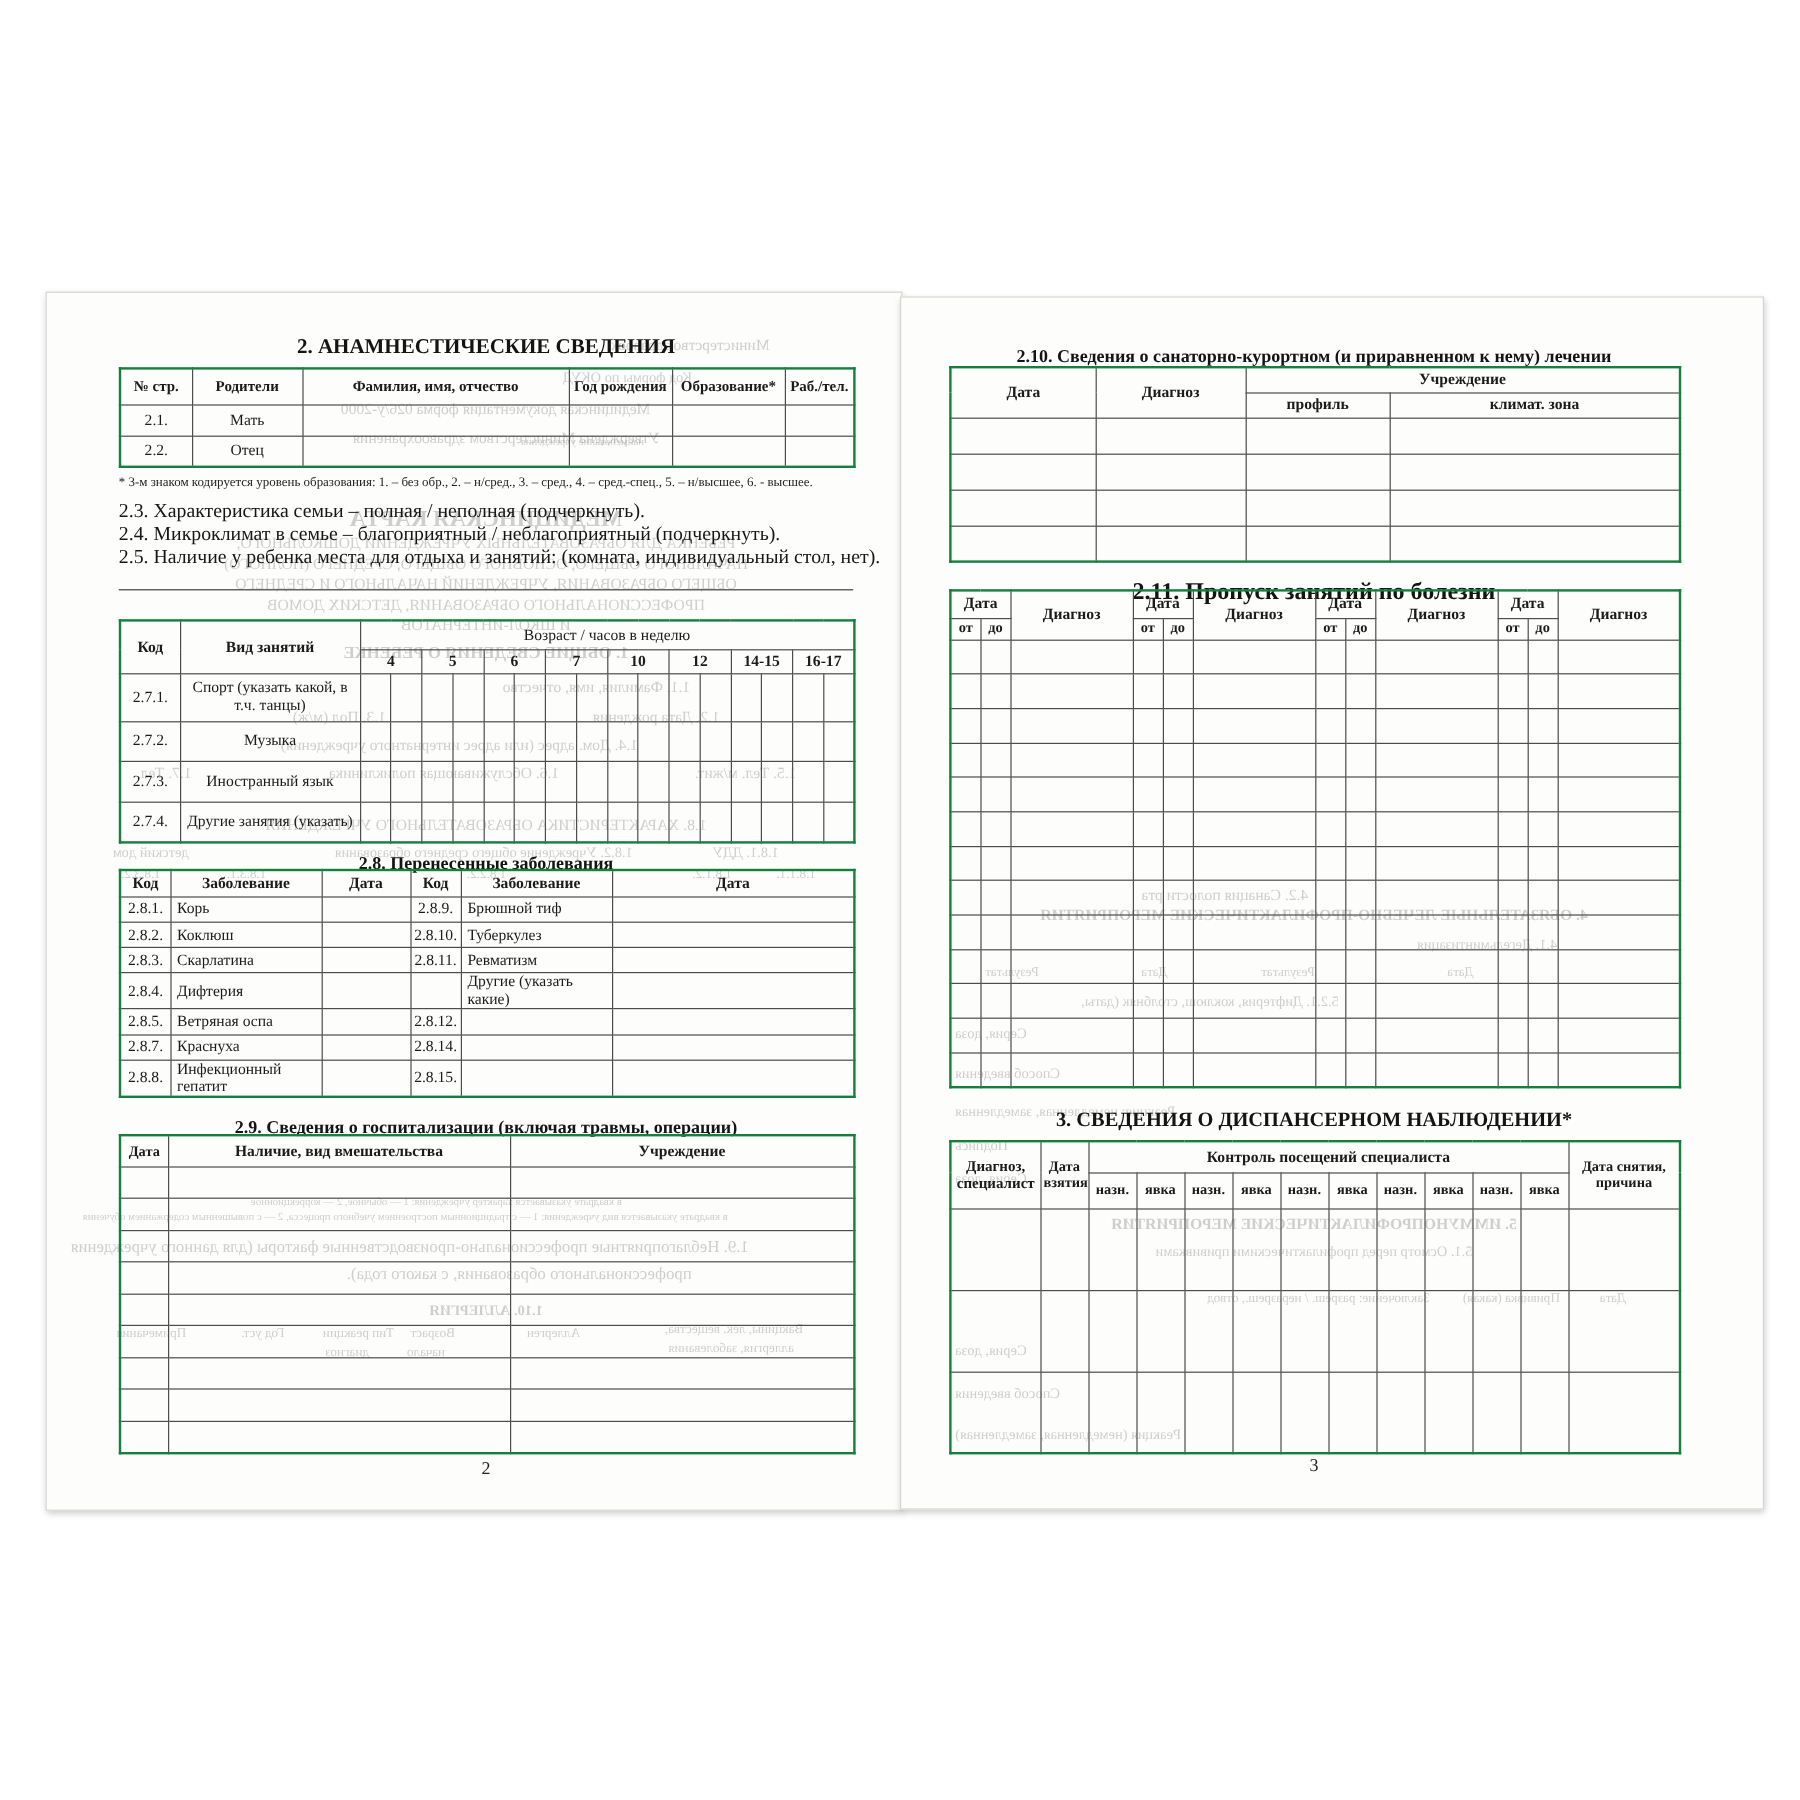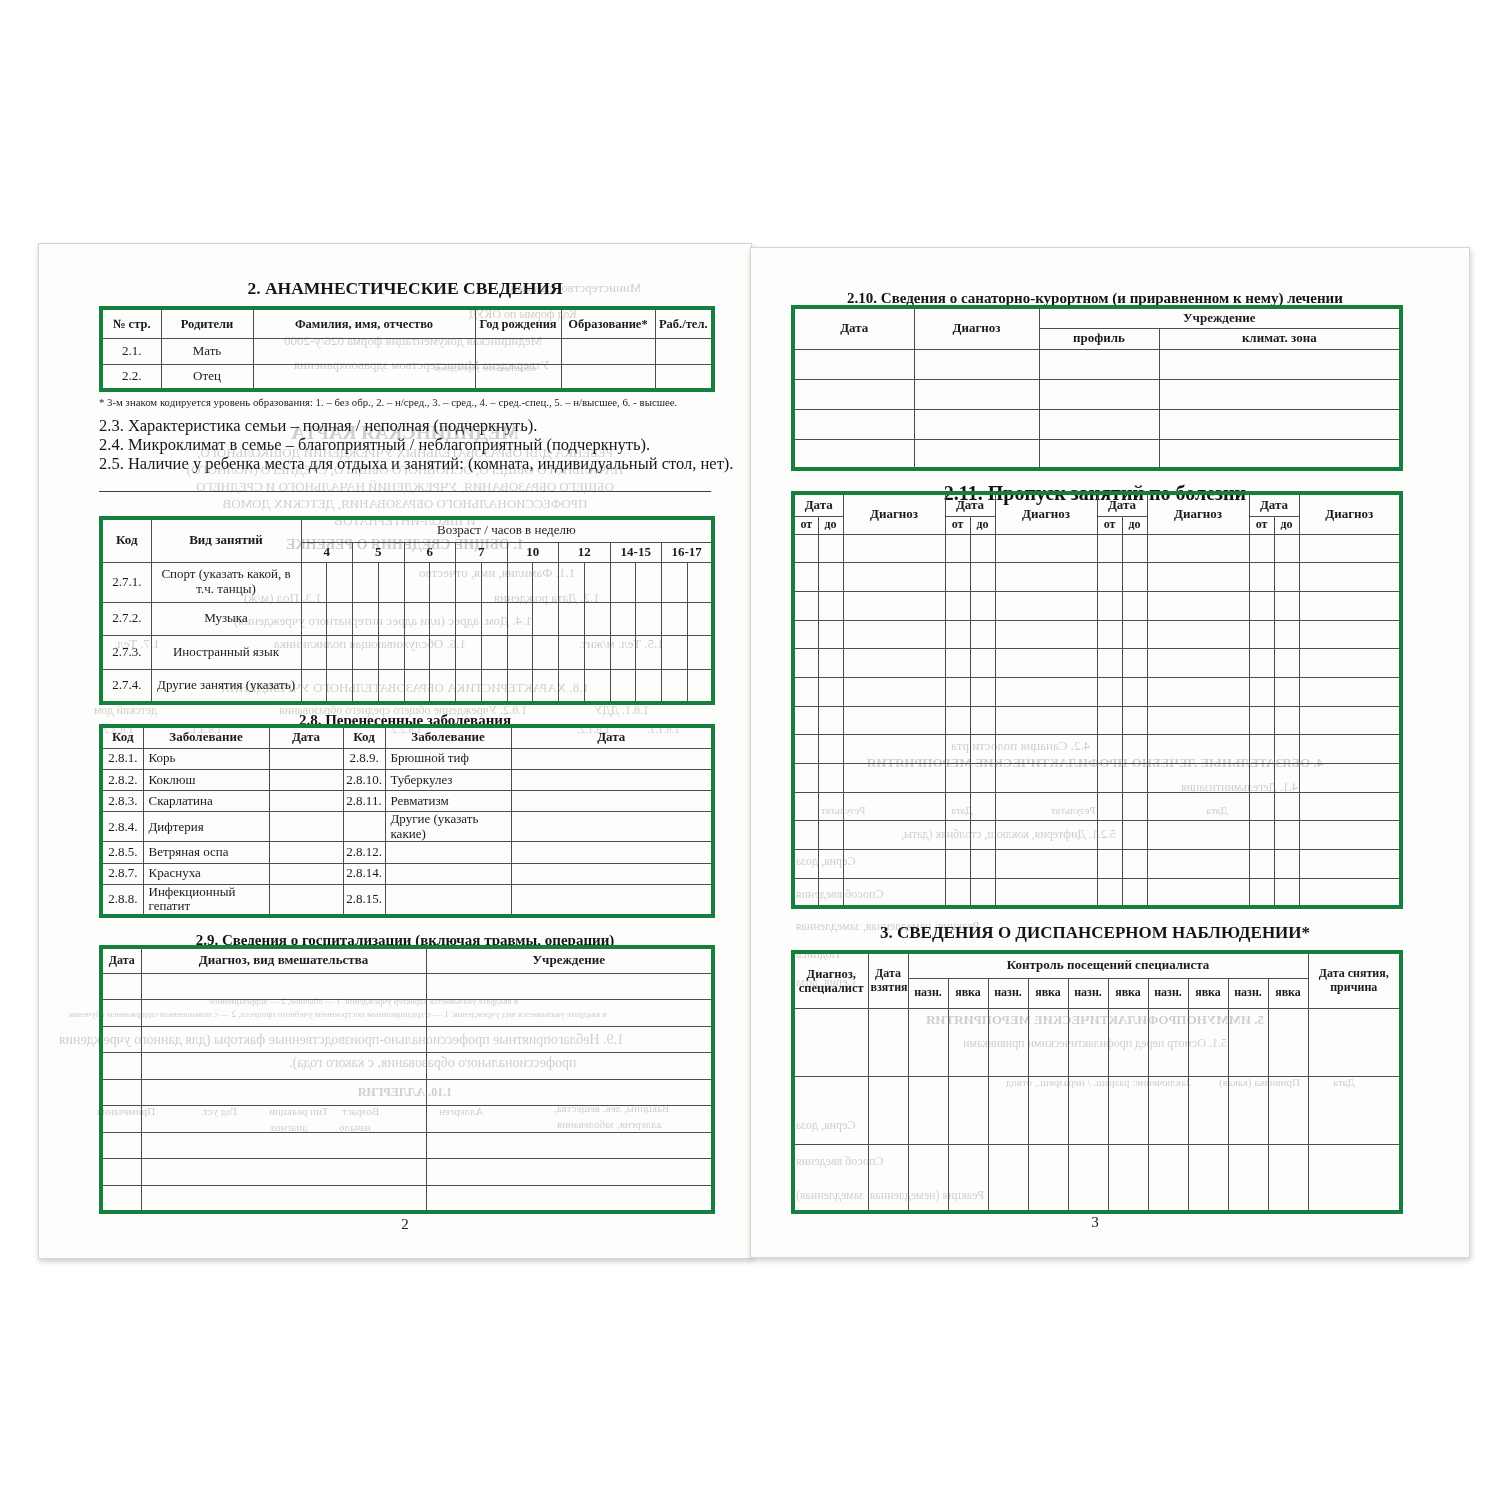--- a/index.html
+++ b/index.html
@@ -2,21 +2,21 @@
 <html><head>
 <meta charset="utf-8">
 <style>
   html,body{margin:0;padding:0;background:#ffffff;}
   .scene{position:relative;width:1500px;height:1500px;background:#ffffff;overflow:hidden;
          font-family:"Liberation Serif","DejaVu Serif",serif;}
   .page{position:absolute;background:#fdfdfb;border:1px solid #d6d6d1;
         box-shadow:0 3px 6px rgba(0,0,0,.13),2px 2px 5px rgba(0,0,0,.08);}
   #pgL{left:38px;top:243px;width:712px;height:1014px;}
   #pgR{left:750px;top:247px;width:718px;height:1009px;}
-  table{position:absolute;border-collapse:collapse;table-layout:fixed;border:4px solid #15803d;background:transparent;}
+  table{position:absolute;border-collapse:collapse;table-layout:fixed;border:2px solid #15803d;background:transparent;}
   th,td{border:1px solid #4d4d4d;padding:0 2px;font-size:13px;line-height:1.12;color:#1b1b1b;
         text-align:center;vertical-align:middle;overflow:hidden;font-family:inherit;}
   th{font-weight:700;}
   td.l{text-align:left;padding-left:5px;}
   .st{position:absolute;text-align:center;font-weight:700;color:#141414;white-space:nowrap;}
   .txt{position:absolute;font-size:16.5px;color:#161616;white-space:nowrap;}
   .fn{position:absolute;font-size:10.8px;color:#222;white-space:nowrap;}
   .rule{position:absolute;border-bottom:1.2px solid #3e3e3e;}
   .uline{flex:1;border-bottom:1.2px solid #3e3e3e;margin-bottom:2px;}
   .g{position:absolute;transform:scaleX(-1);color:#8f8f8f;opacity:.42;white-space:nowrap;font-family:inherit;}
@@ -304,21 +304,21 @@
     <div class="st" style="left:60px;top:688px;width:612px;font-size:15px">2.9. Сведения о госпитализации (включая травмы, операции)</div>
     <table style="left:60px;top:701px;width:612px">
       <colgroup>
           <col style="width:40px">
           <col style="width:285px">
           <col style="width:287px">
         </colgroup>
       <tbody>
           <tr style="height:26px">
         <th style="font-size:12px">Дата</th>
-        <th>Диагноз, вид вмешательства</th>
+        <th>Наличие, вид вмешательства</th>
         <th>Учреждение</th>
       </tr>
       <tr style="height:26.5px">
         <td></td>
             <td></td>
             <td></td>
       </tr>
           <tr style="height:26.5px">
         <td></td>
             <td></td>

